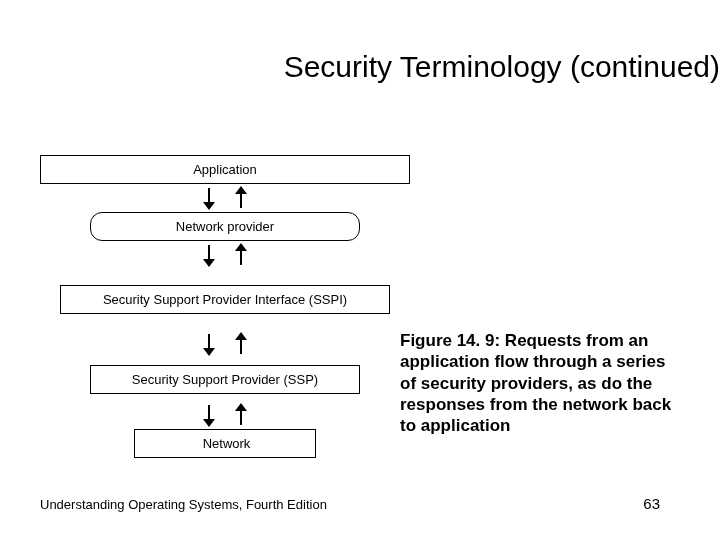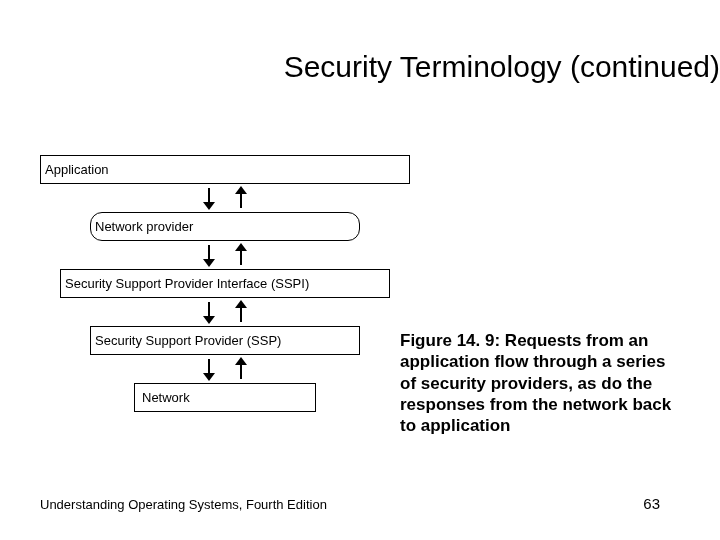--- a/index.html
+++ b/index.html
@@ -1,24 +1,24 @@
 <!DOCTYPE html>
 <html><head>
 <meta charset="utf-8">
 <style>
   * { box-sizing: border-box; margin: 0; padding: 0; }
   html, body { width: 720px; height: 540px; background: #fff; font-family: Arial, Helvetica, sans-serif; color: #000; }
   .slide { position: relative; width: 720px; height: 540px; }
   .title { position: absolute; top: 50px; left: 0; width: 720px; text-align: right; font-size: 30px; }
   .diagram { position: absolute; left: 40px; top: 155px; width: 370px; }
-  .box { border: 1px solid #000; text-align: left; padding: 6px 4px; font-size: 13px; background: #fff; }
+  .box { border: 1px solid #000; text-align: center; padding: 6px 4px; font-size: 13px; background: #fff; }
   .b1 { margin: 0 0 0 0; }
   .b2 { margin: 0 50px; border-radius: 12px; }
-  .b3 { margin: 0 20px; }
-  .b4 { margin: 0 50px; }
+  .b3 { margin: 16px 20px; }
+  .b4 { margin: 7px 50px; }
   .b5 { margin: 0 94px; padding-left: 7px; }
   .arrows { display: flex; justify-content: center; align-items: center; height: 28px; }
   .arrow { width: 20px; height: 28px; display: inline-block; margin: 0 6px; position: relative; }
   .arrow .shaft { position: absolute; left: 9px; top: 4px; width: 2px; height: 20px; background: #000; }
   .arrow .head { position: absolute; left: 4px; width: 0; height: 0; border-left: 6px solid transparent; border-right: 6px solid transparent; }
   .arrow.down .head { bottom: 2px; border-top: 8px solid #000; }
   .arrow.up .head { top: 2px; border-bottom: 8px solid #000; }
   .caption { position: absolute; left: 400px; top: 330px; width: 280px; font-size: 17px; line-height: 1.25; font-weight: bold; }
   .footer-left { position: absolute; left: 40px; bottom: 28px; font-size: 13px; text-align: center; }
   .footer-right { position: absolute; right: 60px; bottom: 28px; font-size: 15px; }

